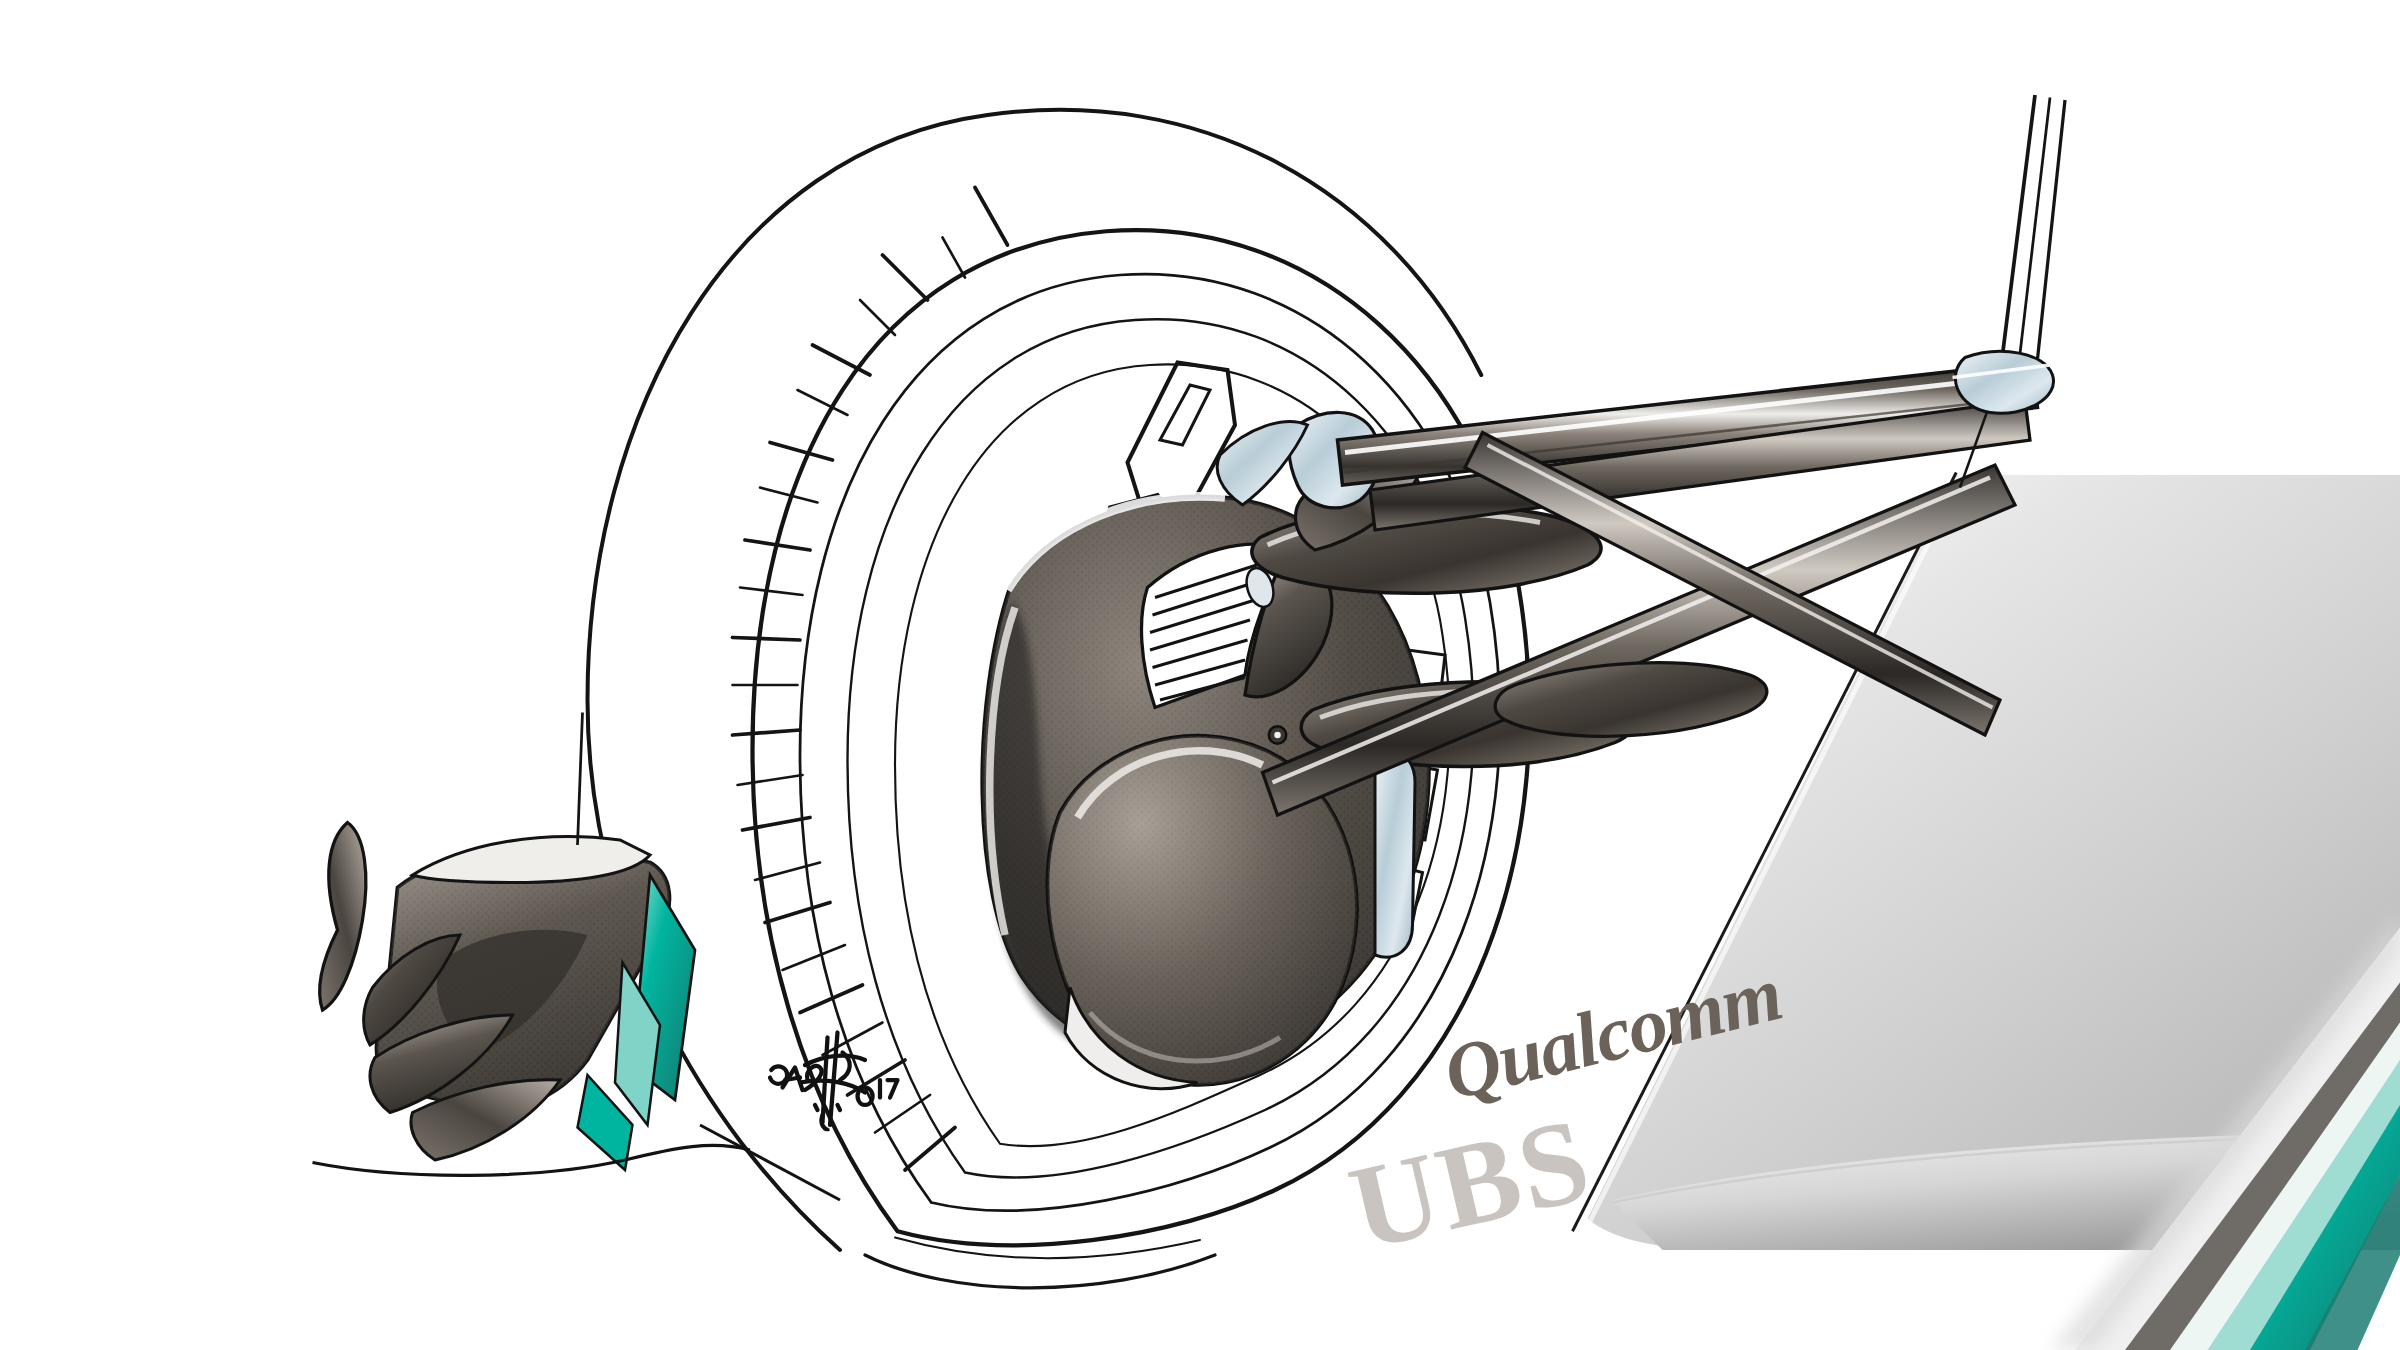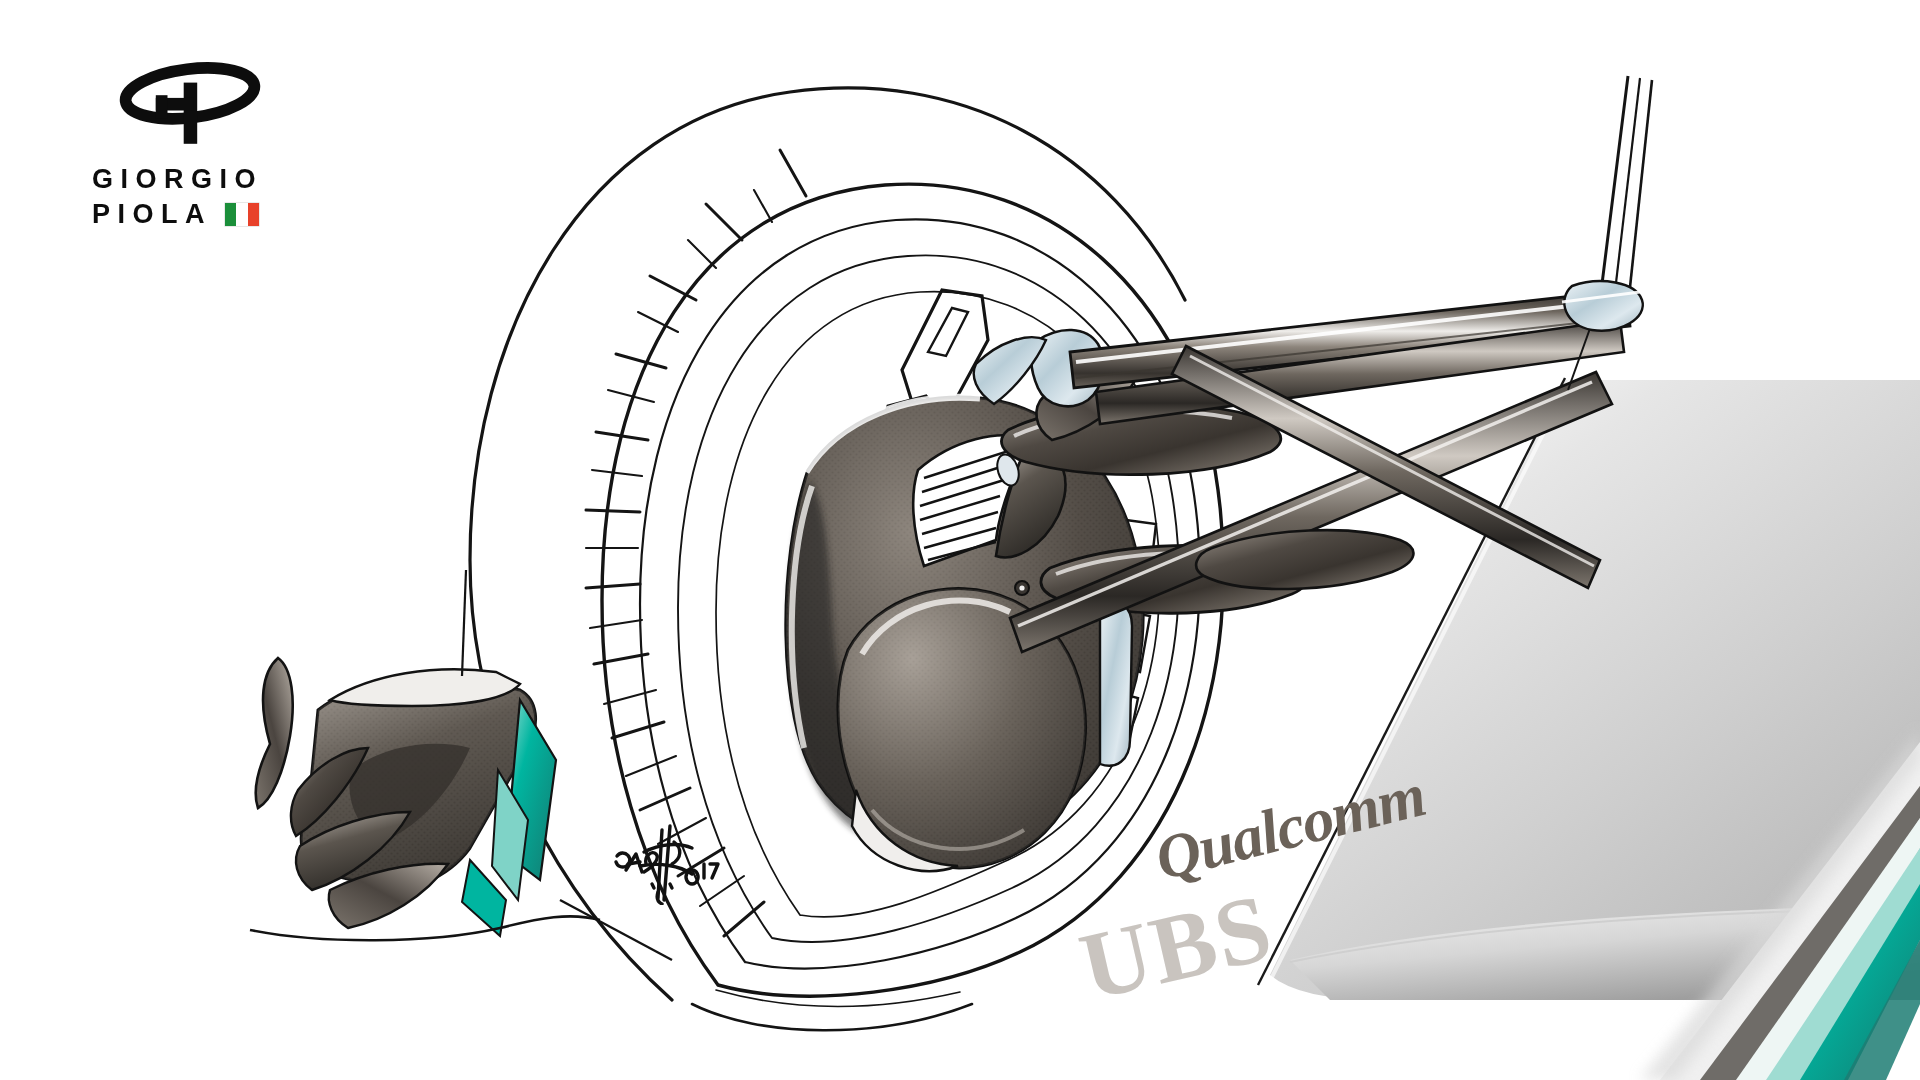--- a/index.html
+++ b/index.html
@@ -366,45 +366,20 @@
 
         <path d="M250,930 C320,944 430,944 500,928 C540,918 570,912 600,920" stroke="#131313" stroke-width="2.6" fill="none"></path>
         <path d="M560,900 L672,960" stroke="#131313" stroke-width="2.4" fill="none"></path>
       </g>
 
       <path d="M230,900 C300,940 440,950 540,920 L560,980 L220,980 Z" fill="#ffffff" opacity=".0"></path>
     </g>
   </svg>
   </div>
 
-  <div id="logo-block">
-    <svg id="logo-mark" viewBox="0 0 200 100">
-
-      <ellipse cx="100" cy="36" rx="72" ry="27" fill="none" stroke="#0d0d0d" stroke-width="13" transform="rotate(-7 100 36)"></ellipse>
-
-      <rect x="93" y="24" width="15" height="68" fill="#0d0d0d"></rect>
-
-      <rect x="62" y="41" width="42" height="14" fill="#0d0d0d"></rect>
-
-      <rect x="62" y="38" width="13" height="26" fill="#0d0d0d"></rect>
-    </svg>
-
-    <div class="brand-line" id="brand-first">
-      <span>GIORGIO</span>
-    </div>
-
-    <div class="brand-line" id="brand-second">
-      <span>PIOLA</span>
-      <span class="flag">
-        <i style="background:#1b8f3a"></i>
-          <i style="background:#ffffff"></i>
-          <i style="background:#e8412a"></i>
-      </span>
-    </div>
-  </div>
 
   <svg id="signature" viewBox="0 0 120 105">
     <g fill="none" stroke="#111111" stroke-width="3.4" stroke-linecap="round" stroke-linejoin="round">
 
       <path d="M16,62 a7,7 0 1 0 1,-6"></path>
 
       <path d="M26,70 l10,-16 l6,18"></path>
       <path d="M28,64 l12,-2"></path>
       <path d="M44,72 c10,-6 16,-14 12,-18 c-4,-4 -12,2 -10,10"></path>
 

